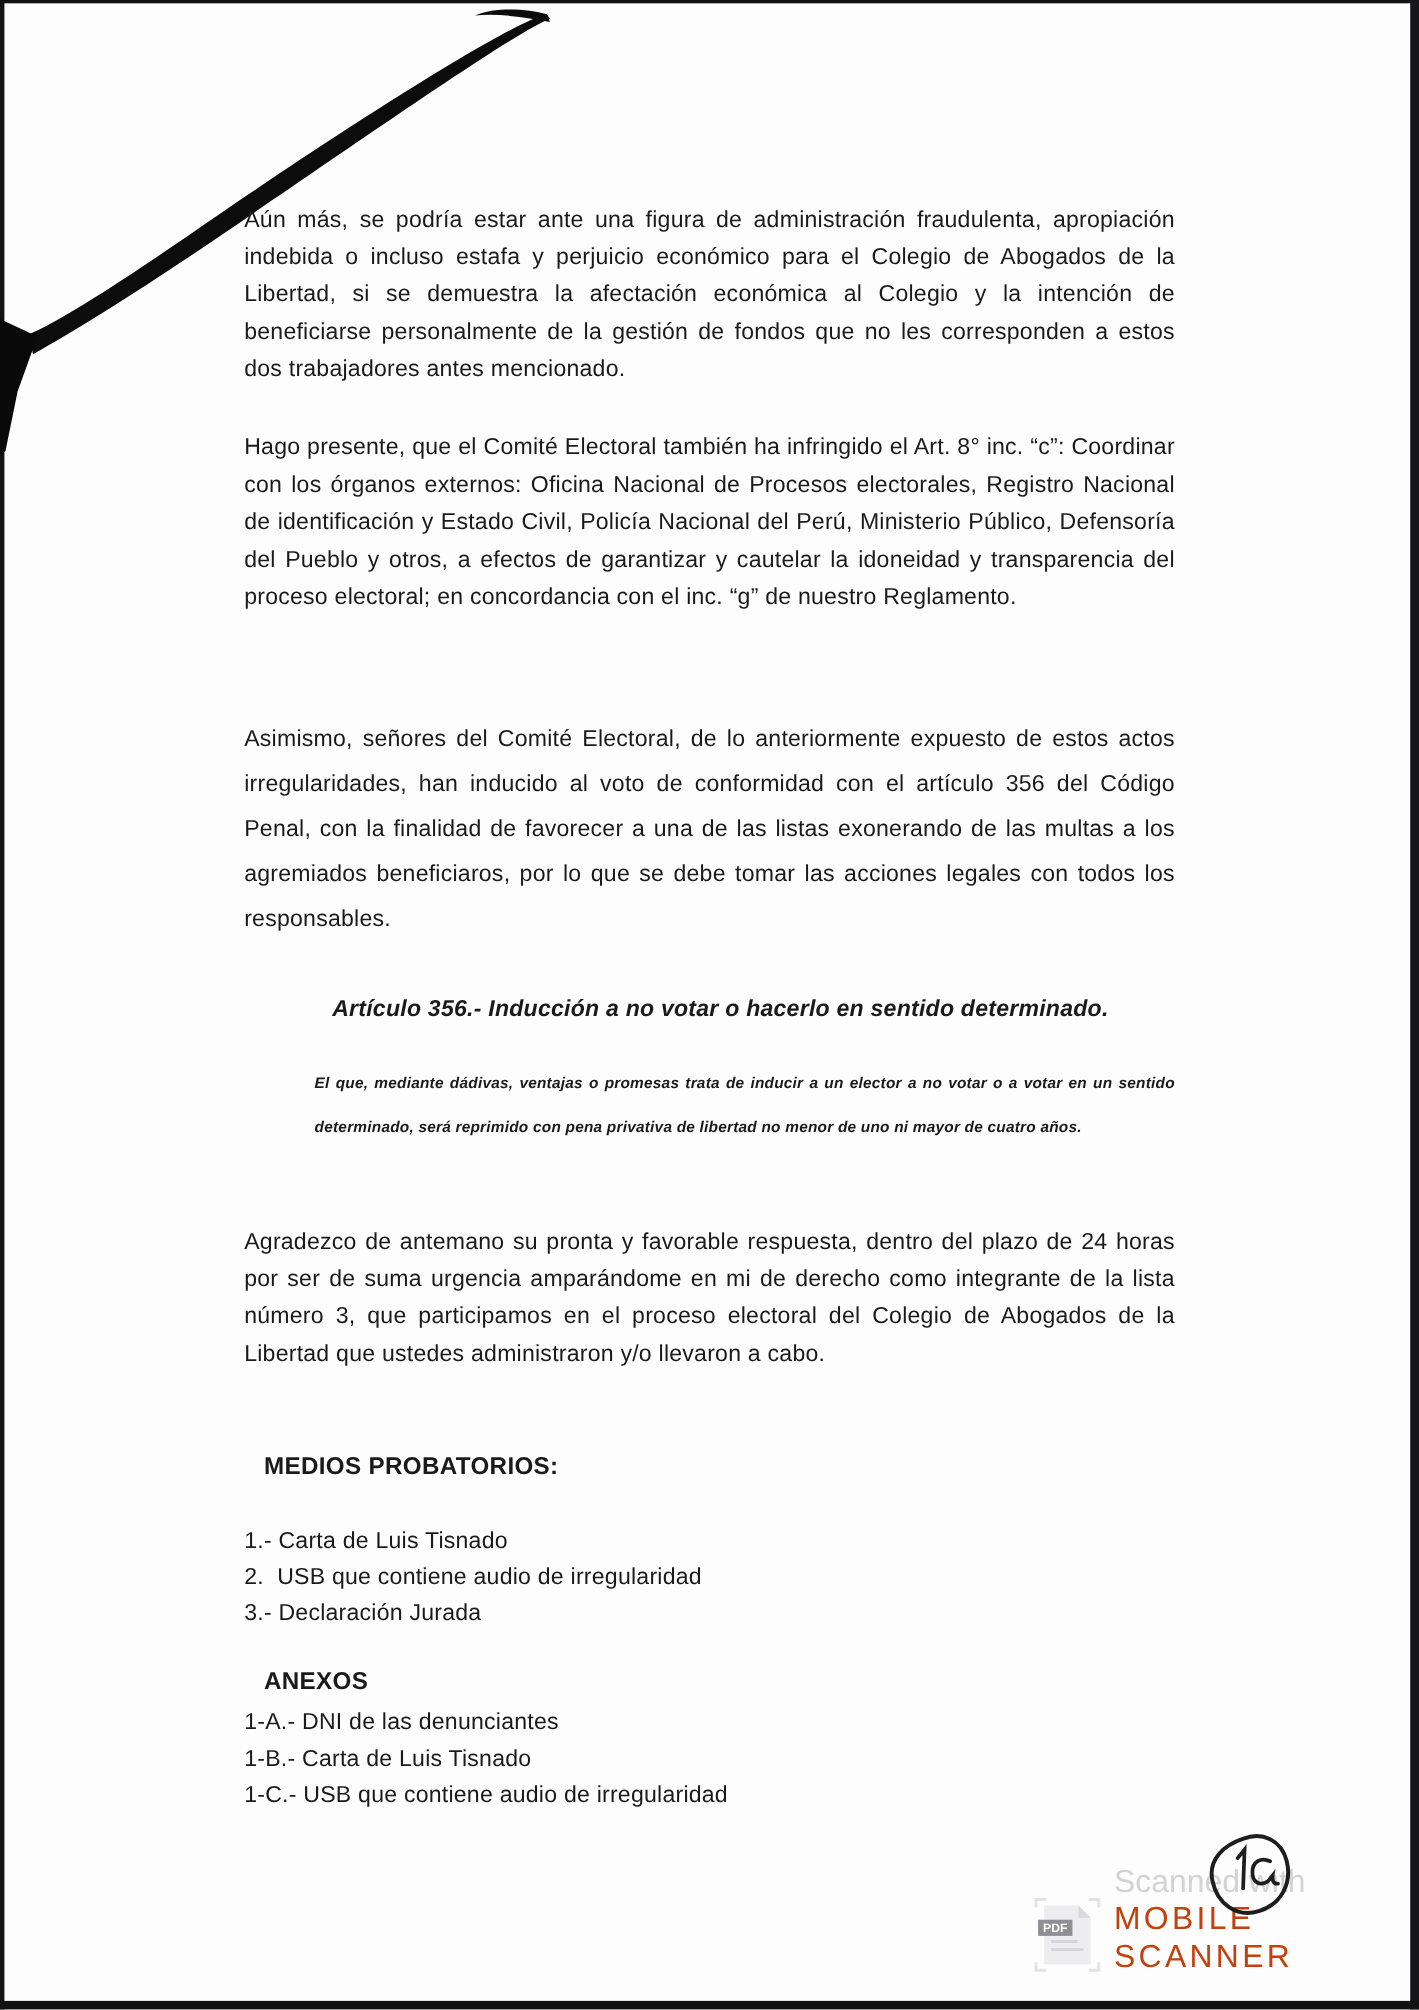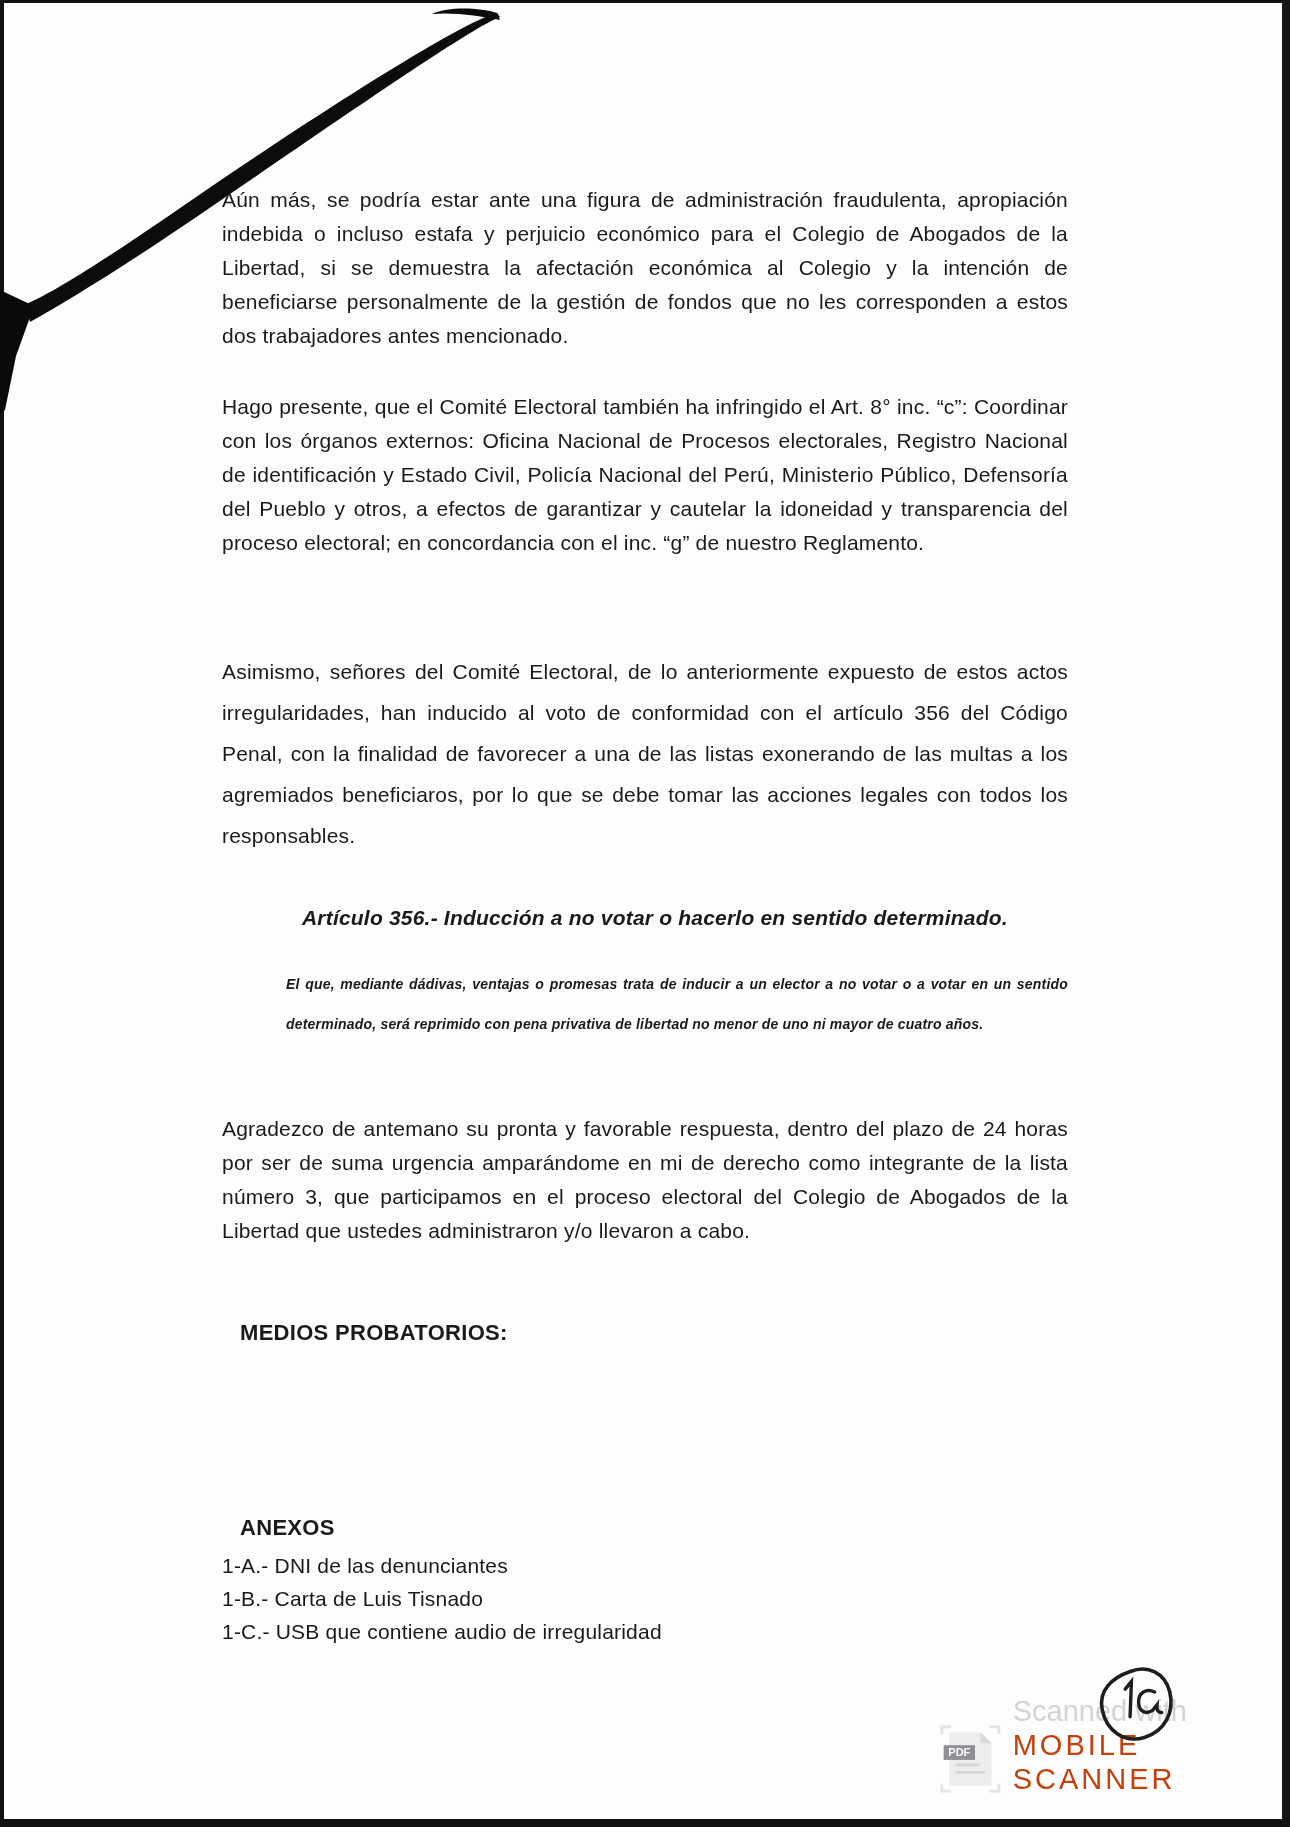--- a/index.html
+++ b/index.html
@@ -93,20 +93,25 @@
   <div class="para para-wide" style="top:651px;">Asimismo, señores del Comité Electoral, de lo anteriormente expuesto de estos actos irregularidades, han inducido al voto de conformidad con el artículo 356 del Código Penal, con la finalidad de favorecer a una de las listas exonerando de las multas a los agremiados beneficiaros, por lo que se debe tomar las acciones legales con todos los responsables.</div>
 
   <div class="quote-title" style="top:901px;">Artículo 356.- Inducción a no votar o hacerlo en sentido determinado.</div>
 
   <div class="quote-body" style="top:964px;">El que, mediante dádivas, ventajas o promesas trata de inducir a un elector a no votar o a votar en un sentido determinado, será reprimido con pena privativa de libertad no menor de uno ni mayor de cuatro años.</div>
 
   <div class="para" style="top:1112px;">Agradezco de antemano su pronta y favorable respuesta, dentro del plazo de 24 horas por ser de suma urgencia amparándome en mi de derecho como integrante de la lista número 3, que participamos en el proceso electoral del Colegio de Abogados de la Libertad que ustedes administraron y/o llevaron a cabo.</div>
 
   <div class="heading" style="top:1320px;">MEDIOS PROBATORIOS:</div>
 
+  <div class="list" style="top:1384px;">
+    <div>1.- Carta de Luis Tisnado</div>
+    <div>2.  USB que contiene audio de irregularidad</div>
+    <div>3.- Declaración Jurada</div>
+  </div>
 
   <div class="heading" style="top:1515px;">ANEXOS</div>
 
   <div class="list" style="top:1549px;">
     <div>1-A.- DNI de las denunciantes</div>
     <div>1-B.- Carta de Luis Tisnado</div>
     <div>1-C.- USB que contiene audio de irregularidad</div>
   </div>
 
   <div class="watermark">

